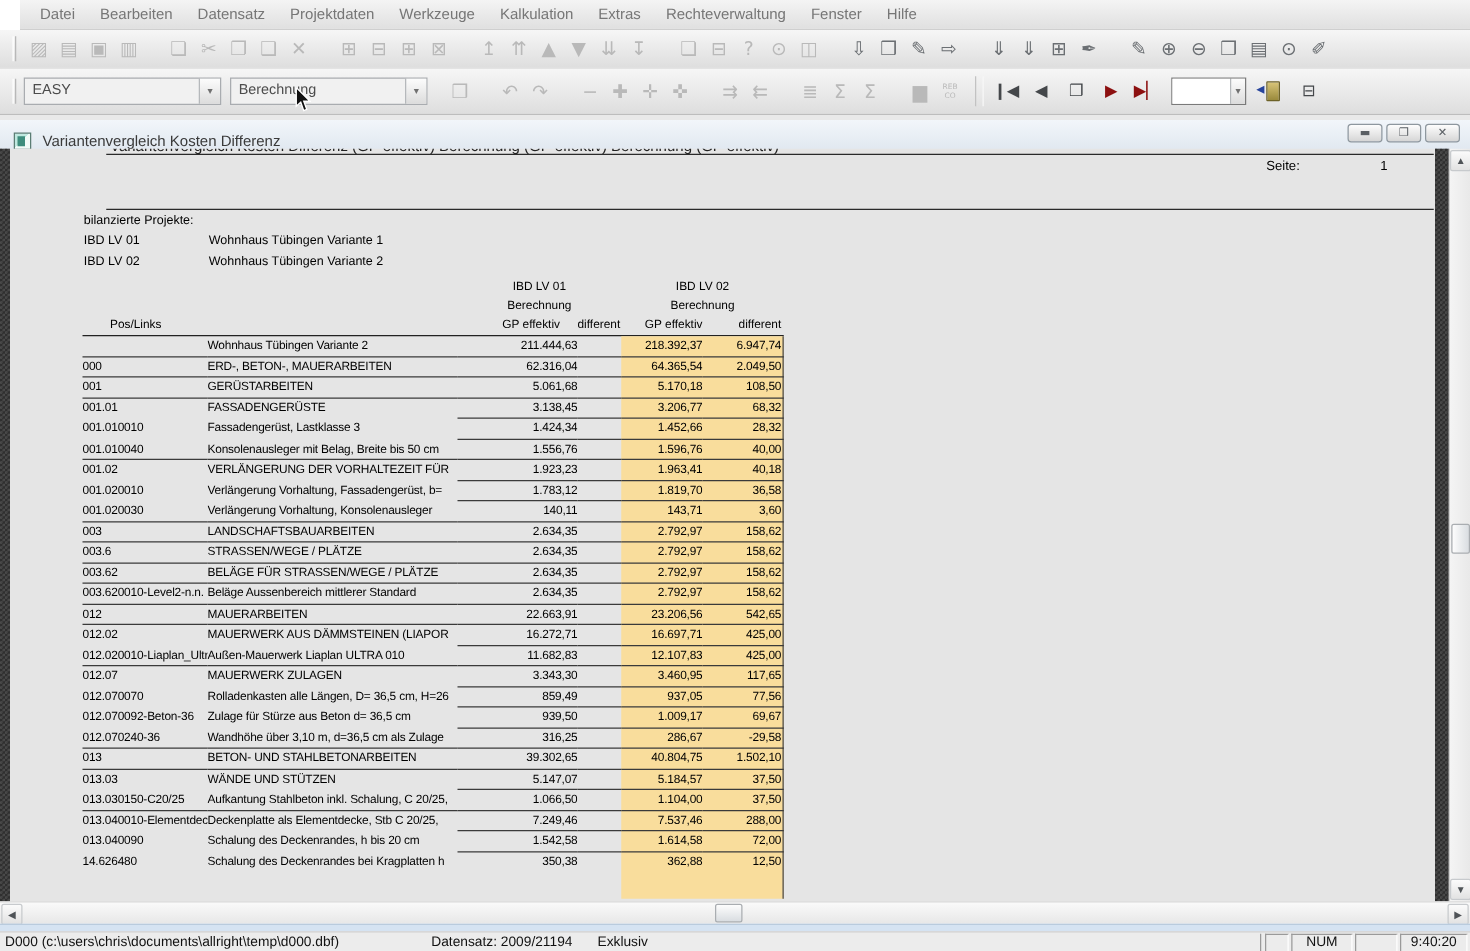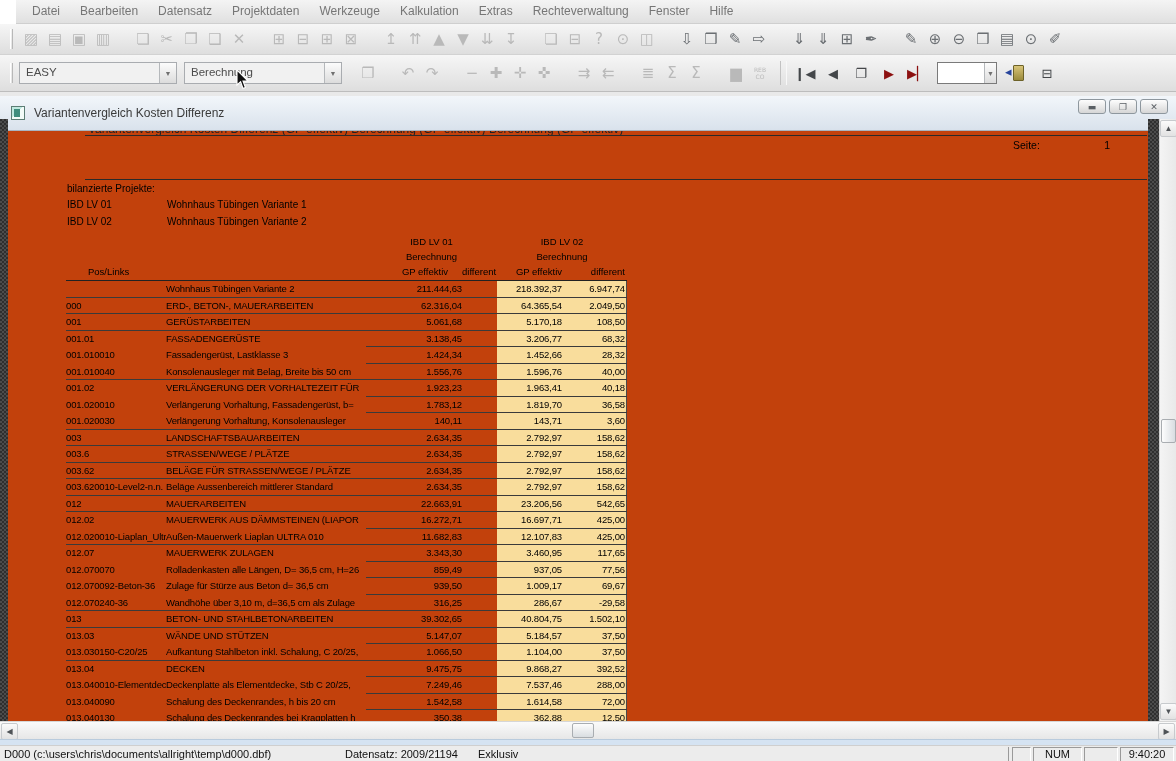--- a/index.html
+++ b/index.html
@@ -54,21 +54,21 @@
     font-size:9px; color:#5a5f64; font-family:"DejaVu Sans",sans-serif; }
 
   
   .report { position:absolute; left:0; top:23px; width:1176px; height:602px; }
   .checker { position:absolute; top:0; bottom:0; background-color:#2f2f2f;
     background-image:linear-gradient(45deg,#4c4c4c 25%,transparent 25%,transparent 75%,#4c4c4c 75%),
                      linear-gradient(45deg,#4c4c4c 25%,transparent 25%,transparent 75%,#4c4c4c 75%);
     background-size:4px 4px; background-position:0 0,2px 2px; }
   .checker.cl { left:0; width:8px; }
   .checker.cr { left:1148px; width:11px; }
-  .page { position:absolute; left:8px; top:12px; width:1140px; height:602px; background:#c2410c; overflow:hidden; }
+  .page { position:absolute; left:8px; top:0; width:1140px; height:602px; background:#e5e5e5; overflow:hidden; }
 
   .clipline { position:absolute; left:80px; top:0; width:1050px; height:5px; overflow:hidden; }
   .clipline > div { margin-top:-9px; font-size:12px; color:#222; white-space:nowrap; }
   .hrule { position:absolute; left:77px; width:1062px; height:1px; background:#2a2a2a; }
   .seite-label { position:absolute; left:1005px; top:8px; font-size:10.5px; color:#000; }
   .seite-num { position:absolute; left:1062px; top:8px; width:40px; text-align:right; font-size:10.5px; color:#000; }
   .bilanz { position:absolute; left:59px; top:52px; font-size:10px; color:#000; }
   .projects { position:absolute; left:59px; top:68px; }
   .proj-row { height:17px; font-size:10px; color:#000; }
   .pid { display:inline-block; width:100px; }
@@ -492,45 +492,37 @@
           </div>
           <div class="trow sep-full">
             <span class="c pos">013.030150-C20/25</span>
             <span class="c desc">Aufkantung Stahlbeton inkl. Schalung, C 20/25,</span>
             <span class="c num n1">1.066,50</span>
             <span class="c sp"></span>
             <span class="c num n2">1.104,00</span>
             <span class="c num n3">37,50</span>
           </div>
           <div class="trow sep-num">
-            <span class="c pos">013.04</span>
-            <span class="c desc">DECKEN</span>
-            <span class="c num n1">9.475,75</span>
-            <span class="c sp"></span>
-            <span class="c num n2">9.868,27</span>
-            <span class="c num n3">392,52</span>
-          </div>
-          <div class="trow sep-num">
             <span class="c pos">013.040010-Elementdeck</span>
             <span class="c desc">Deckenplatte als Elementdecke, Stb C 20/25,</span>
             <span class="c num n1">7.249,46</span>
             <span class="c sp"></span>
             <span class="c num n2">7.537,46</span>
             <span class="c num n3">288,00</span>
           </div>
           <div class="trow sep-num">
             <span class="c pos">013.040090</span>
             <span class="c desc">Schalung des Deckenrandes, h bis 20 cm</span>
             <span class="c num n1">1.542,58</span>
             <span class="c sp"></span>
             <span class="c num n2">1.614,58</span>
             <span class="c num n3">72,00</span>
           </div>
           <div class="trow sep-none">
-            <span class="c pos">013.040130</span>
+            <span class="c pos">14.626480</span>
             <span class="c desc">Schalung des Deckenrandes bei Kragplatten h</span>
             <span class="c num n1">350,38</span>
             <span class="c sp"></span>
             <span class="c num n2">362,88</span>
             <span class="c num n3">12,50</span>
           </div>
         </div>
     </div>
     <div class="checker cr"></div>
 

